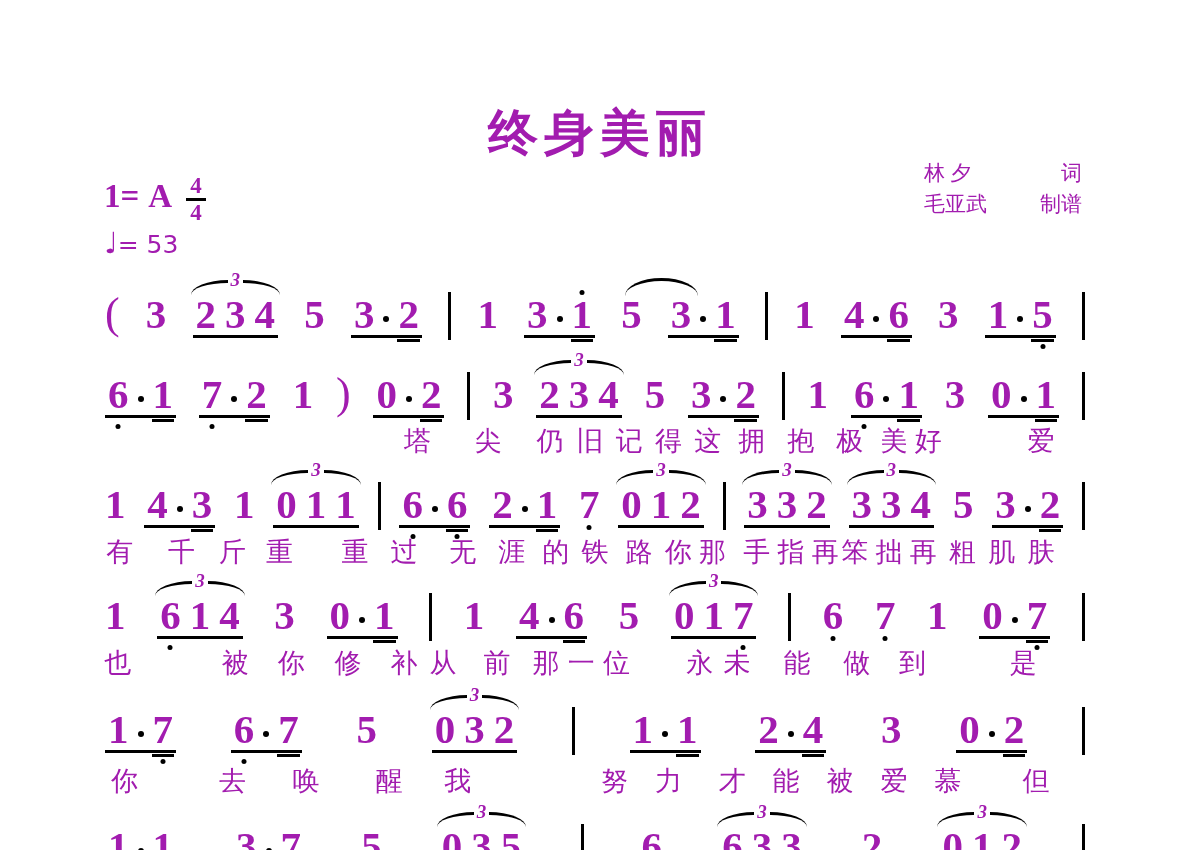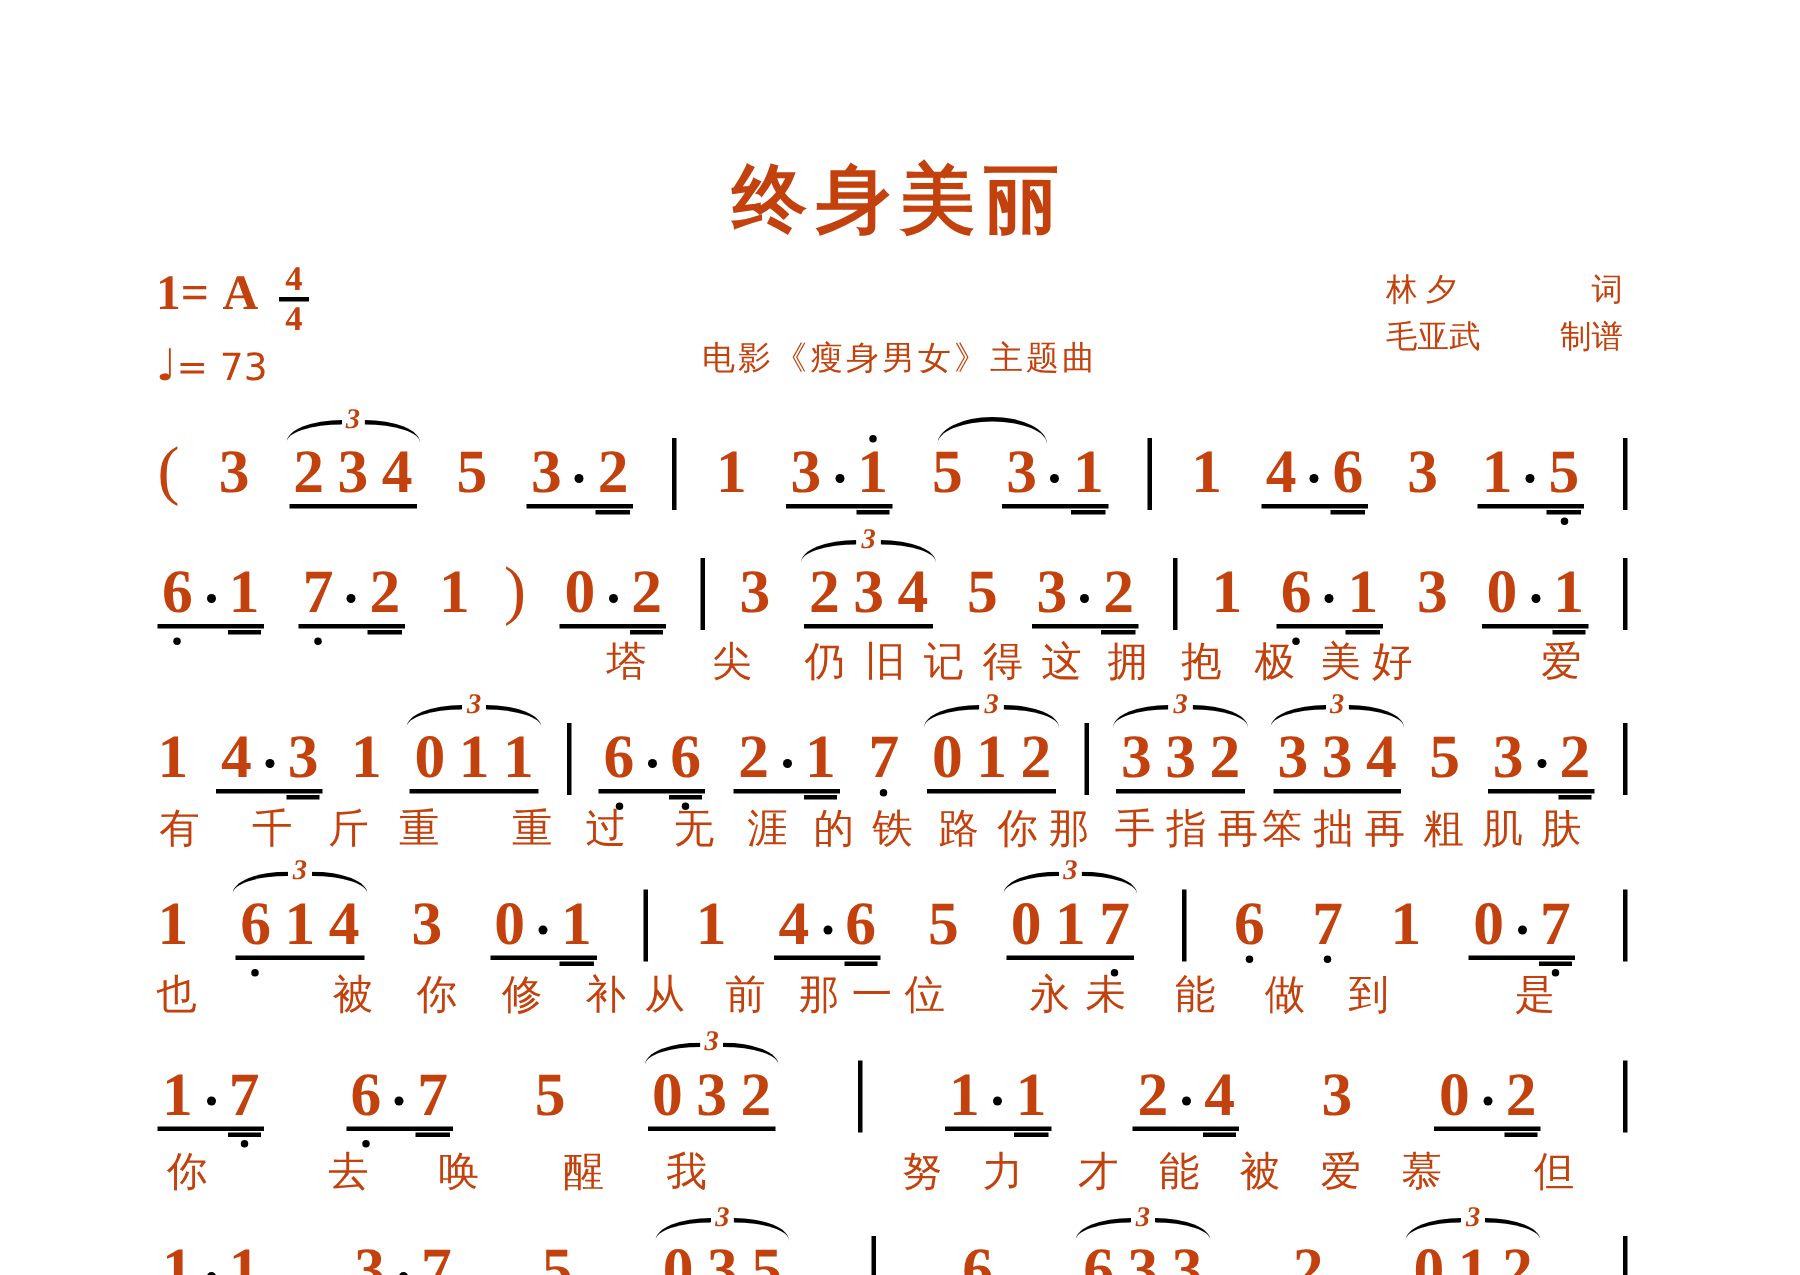--- a/index.html
+++ b/index.html
@@ -1,25 +1,25 @@
 <!DOCTYPE html>
 <html><head>
 <meta charset="utf-8">
 <style>
   html,body{margin:0;padding:0;background:#fff;}
   .page{position:relative;width:1200px;height:850px;background:#ffffff;overflow:hidden;
-        font-family:"Liberation Serif",serif;color:#c2410c;}
+        font-family:"Liberation Serif",serif;color:#a21caf;}
   
   .title{position:absolute;top:108px;left:0;width:100%;text-align:center;
          font-size:50px;font-weight:bold;letter-spacing:6px;line-height:1;}
   .performer{position:absolute;top:190px;left:0;width:100%;text-align:center;
          font-size:22px;letter-spacing:3px;line-height:1;}
   .subtitle{position:absolute;top:228px;left:0;width:100%;text-align:center;
          font-size:22px;letter-spacing:2px;line-height:1;}
-  .credits{position:absolute;top:158px;right:118px;width:158px;font-size:21px;margin-top:20px;}
+  .credits{position:absolute;top:158px;right:118px;width:158px;font-size:21px;}
   .crow{display:flex;justify-content:space-between;line-height:31px;}
   .keysig{position:absolute;left:104px;top:180px;}
   .ks1{display:flex;align-items:flex-start;font-size:33px;font-weight:bold;line-height:1;}
   .ks1 .ka{margin-left:9px;}
   .frac{display:inline-flex;flex-direction:column;align-items:center;font-size:23px;
         font-weight:bold;line-height:1.02;margin-left:14px;margin-top:-6px;}
   .frac .ft{border-bottom:3px solid #000;padding:0 4px 1px;}
   .frac .fb{padding:0 4px;}
   .ks2{margin-top:4px;font-size:25px;font-family:"DejaVu Sans",sans-serif;line-height:1;}
   .ks2 .tnote{font-size:29px;}
@@ -52,21 +52,20 @@
   .lyrics{position:absolute;left:105px;width:980px;height:34px;}
   .syl{position:absolute;top:0;transform:translateX(-50%);font-size:27px;line-height:34px;white-space:nowrap;}
 </style>
 </head>
 <body>
 
 <div class="page">
 
   <div class="title">终身美丽</div>
 
-  <div class="subtitle">电影《瘦身男女》主题曲</div>
 
   <div class="credits">
     <div class="crow">
       <span>林 夕</span>
       <span>词</span>
     </div>
     <div class="crow">
       <span>毛亚武</span>
       <span>制谱</span>
     </div>
@@ -76,21 +75,21 @@
     <div class="ks1">
       <span>1</span>
       <span>=</span>
       <span class="ka">A</span>
       <span class="frac">
         <span class="ft">4</span>
         <span class="fb">4</span>
       </span>
     </div>
     <div class="ks2">
-      <span class="tnote">♩</span><span>= 73</span>
+      <span class="tnote">♩</span><span>= 53</span>
     </div>
   </div>
 
   <div id="score">
       <div class="mline" style="top: 299px;">
         <span class="paren">(</span>
         <span class="gi"><span class="d">3</span></span>
         <span class="grp">
           <span class="tup">
             <span class="tl"></span>

